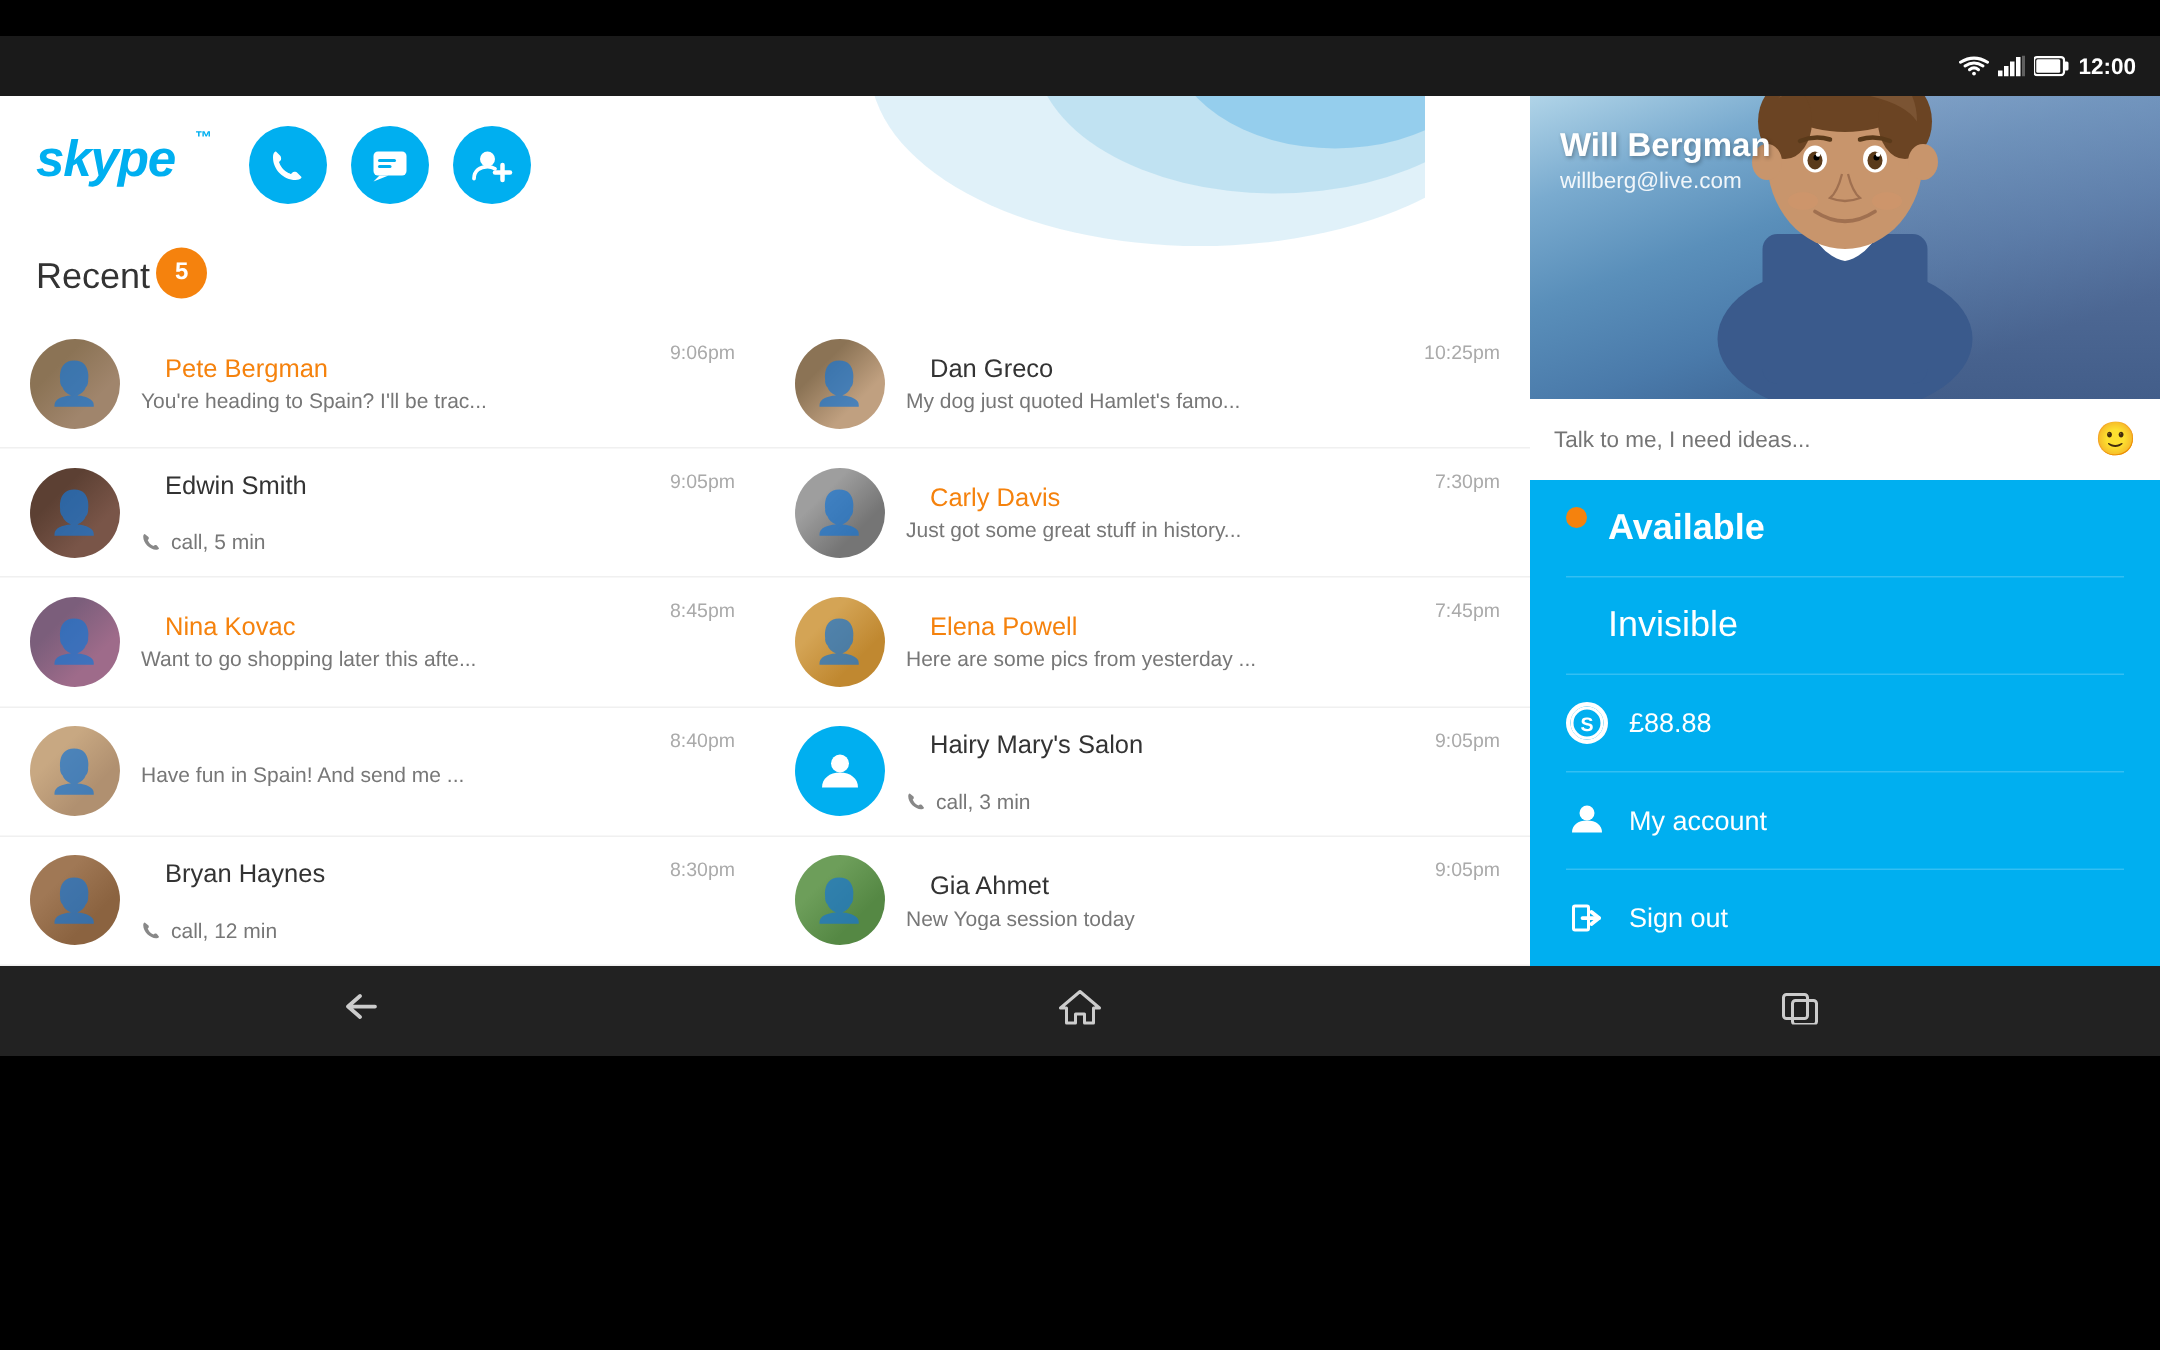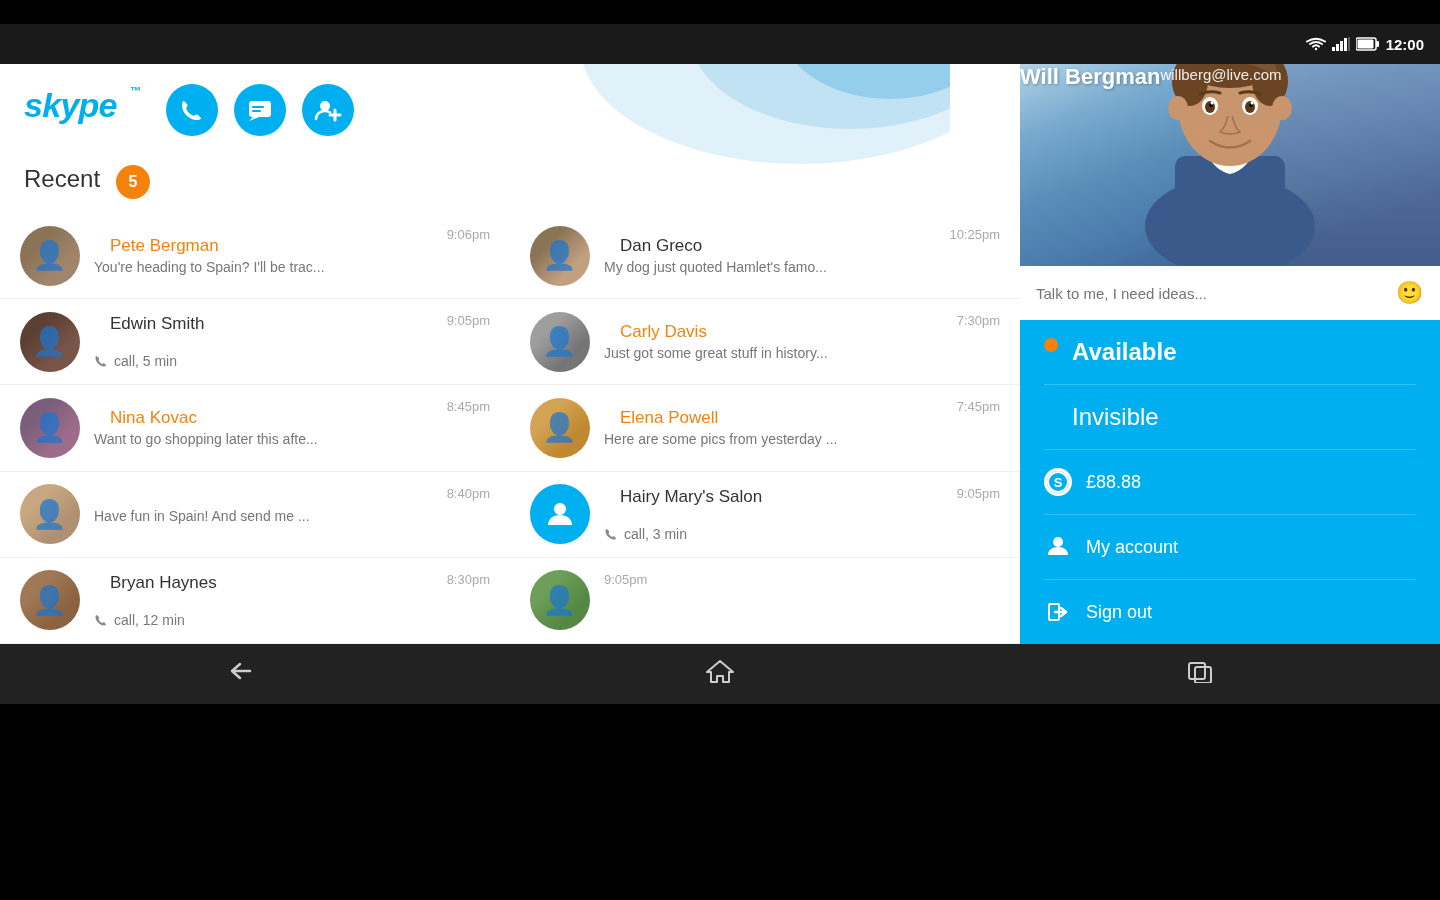--- a/index.html
+++ b/index.html
@@ -92,23 +92,23 @@
       left: 450px;
       width: 500px;
       height: 160px;
       overflow: hidden;
       pointer-events: none;
     }
 
     
     .recent-header {
       display: flex;
-      align-items: flex-start;
+      align-items: flex-end;
       padding: 10px 24px 14px;
-      gap: 16px;
+      gap: 4px;
     }
     .recent-label {
       font-size: 24px;
       font-weight: 400;
       color: #333;
     }
     .recent-badge {
       width: 34px;
       height: 34px;
       border-radius: 50%;
@@ -239,22 +239,23 @@
       flex-shrink: 0;
     }
 
     .profile-photo {
       width: 100%;
       height: 340px;
       background: linear-gradient(160deg, #b0d4e8 0%, #7aabcf 20%, #5a8fba 40%, #4a7aaa 60%, #3a6090 80%);
       position: relative;
       overflow: hidden;
       display: flex;
-      flex-direction: row;
+      flex-direction: column;
       justify-content: flex-start;
+      padding: 20px;
     }
 
     .profile-name {
       color: white;
       font-size: 22px;
       font-weight: bold;
       text-shadow: 1px 1px 3px rgba(0,0,0,0.3);
       z-index: 2;
       position: relative;
     }
@@ -601,20 +602,24 @@
         <span>call, 12 min</span>
       </div>
       </div>
       <div class="conv-time">8:30pm</div>
     </div>
         <div class="conv-item">
       <div class="avatar avatar-gia">
         <div class="face-shape">
           👤
         </div>
+      </div>
+      <div class="conv-info">
+        <div class="conv-name black">Gia Ahmet</div>
+        <div class="conv-preview">New Yoga session today</div>
       </div>
       <div class="conv-time">9:05pm</div>
     </div>
       </div>
 
   </div>
 
   <div class="right-panel">
 
     <div class="profile-photo">

